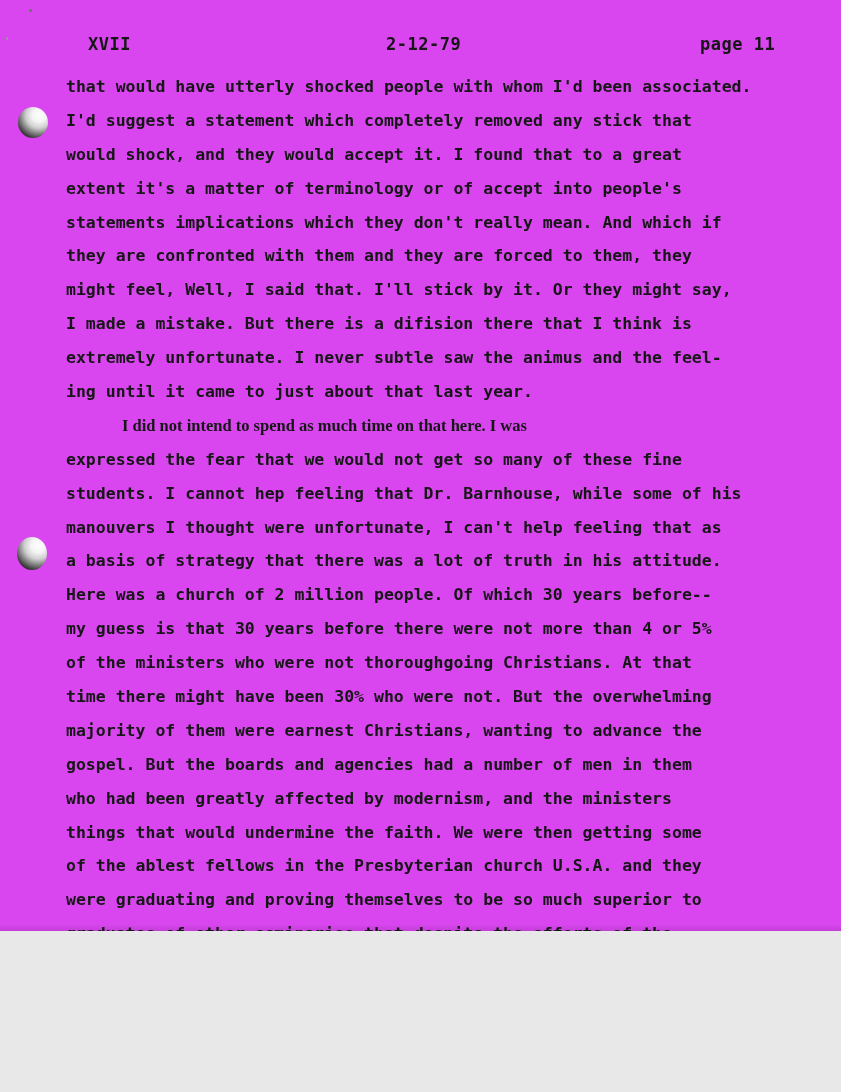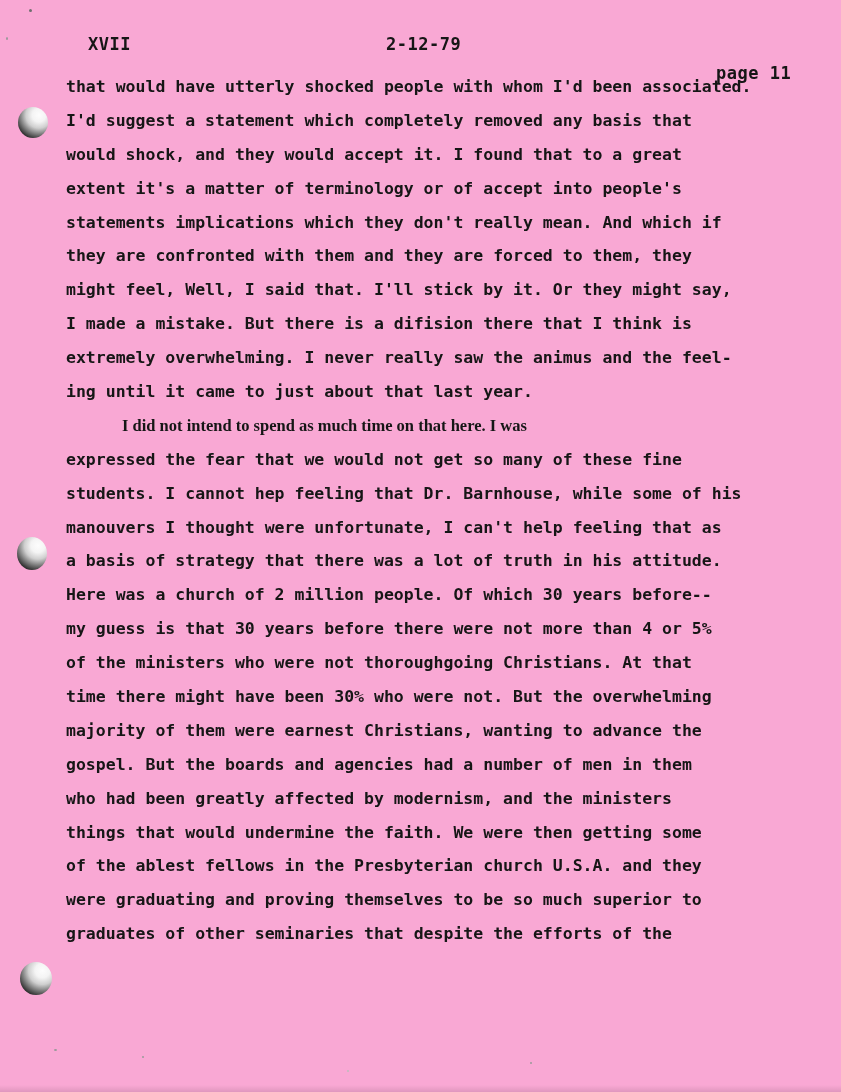--- a/index.html
+++ b/index.html
@@ -3,22 +3,22 @@
 <meta charset="utf-8">
 <style>
   html, body {
     margin: 0;
     padding: 0;
     background: #e8e8e8;
   }
   .page {
     position: relative;
     width: 841px;
-    height: 1092px;
-    background: #f9a8d4;
+    height: 931px;
+    background: #d946ef;
     overflow: hidden;
     font-family: "DejaVu Sans Mono", "Liberation Mono", monospace;
     color: #161616;
   }
   
   .page::after {
     content: "";
     position: absolute;
     left: 0; right: 0; bottom: 0;
     height: 7px;
@@ -30,21 +30,21 @@
     top: 34px;
     left: 0;
     width: 100%;
     height: 22px;
     font-size: 17px;
     font-weight: bold;
     letter-spacing: 0.5px;
   }
   .header .section { position: absolute; left: 88px; }
   .header .date    { position: absolute; left: 370px; margin-left: 16px; }
-  .header .pageno  { position: absolute; left: 716px; margin-top: 29px; }
+  .header .pageno  { position: absolute; left: 700px; }
   .bodytext {
     position: absolute;
     top: 70px;
     left: 66px;
     width: 720px;
   }
   .line {
     height: 33.9px;
     line-height: 33.9px;
     font-size: 16.5px;
@@ -85,28 +85,28 @@
 <div class="page">
 
   <div class="header">
     <span class="section">XVII</span>
     <span class="date">2-12-79</span>
     <span class="pageno">page 11</span>
   </div>
 
   <div class="bodytext">
     <div class="line">that would have utterly shocked people with whom I'd been associated.</div>
-    <div class="line">I'd suggest a statement which completely removed any basis that</div>
+    <div class="line">I'd suggest a statement which completely removed any stick that</div>
     <div class="line">would shock, and they would accept it. I found that to a great</div>
     <div class="line">extent it's a matter of terminology or of accept into people's</div>
     <div class="line">statements implications which they don't really mean. And which if</div>
     <div class="line">they are confronted with them and they are forced to them, they</div>
     <div class="line">might feel, Well, I said that. I'll stick by it. Or they might say,</div>
     <div class="line">I made a mistake. But there is a difision there that I think is</div>
-    <div class="line">extremely overwhelming. I never really saw the animus and the feel-</div>
+    <div class="line">extremely unfortunate. I never subtle saw the animus and the feel-</div>
     <div class="line">ing until it came to just about that last year.</div>
     <div class="line indent">I did not intend to spend as much time on that here. I was</div>
     <div class="line">expressed the fear that we would not get so many of these fine</div>
     <div class="line">students. I cannot hep feeling that Dr. Barnhouse, while some of his</div>
     <div class="line">manouvers I thought were unfortunate, I can't help feeling that as</div>
     <div class="line">a basis of strategy that there was a lot of truth in his attitude.</div>
     <div class="line">Here was a church of 2 million people. Of which 30 years before--</div>
     <div class="line">my guess is that 30 years before there were not more than 4 or 5%</div>
     <div class="line">of the ministers who were not thoroughgoing Christians. At that</div>
     <div class="line">time there might have been 30% who were not. But the overwhelming</div>

